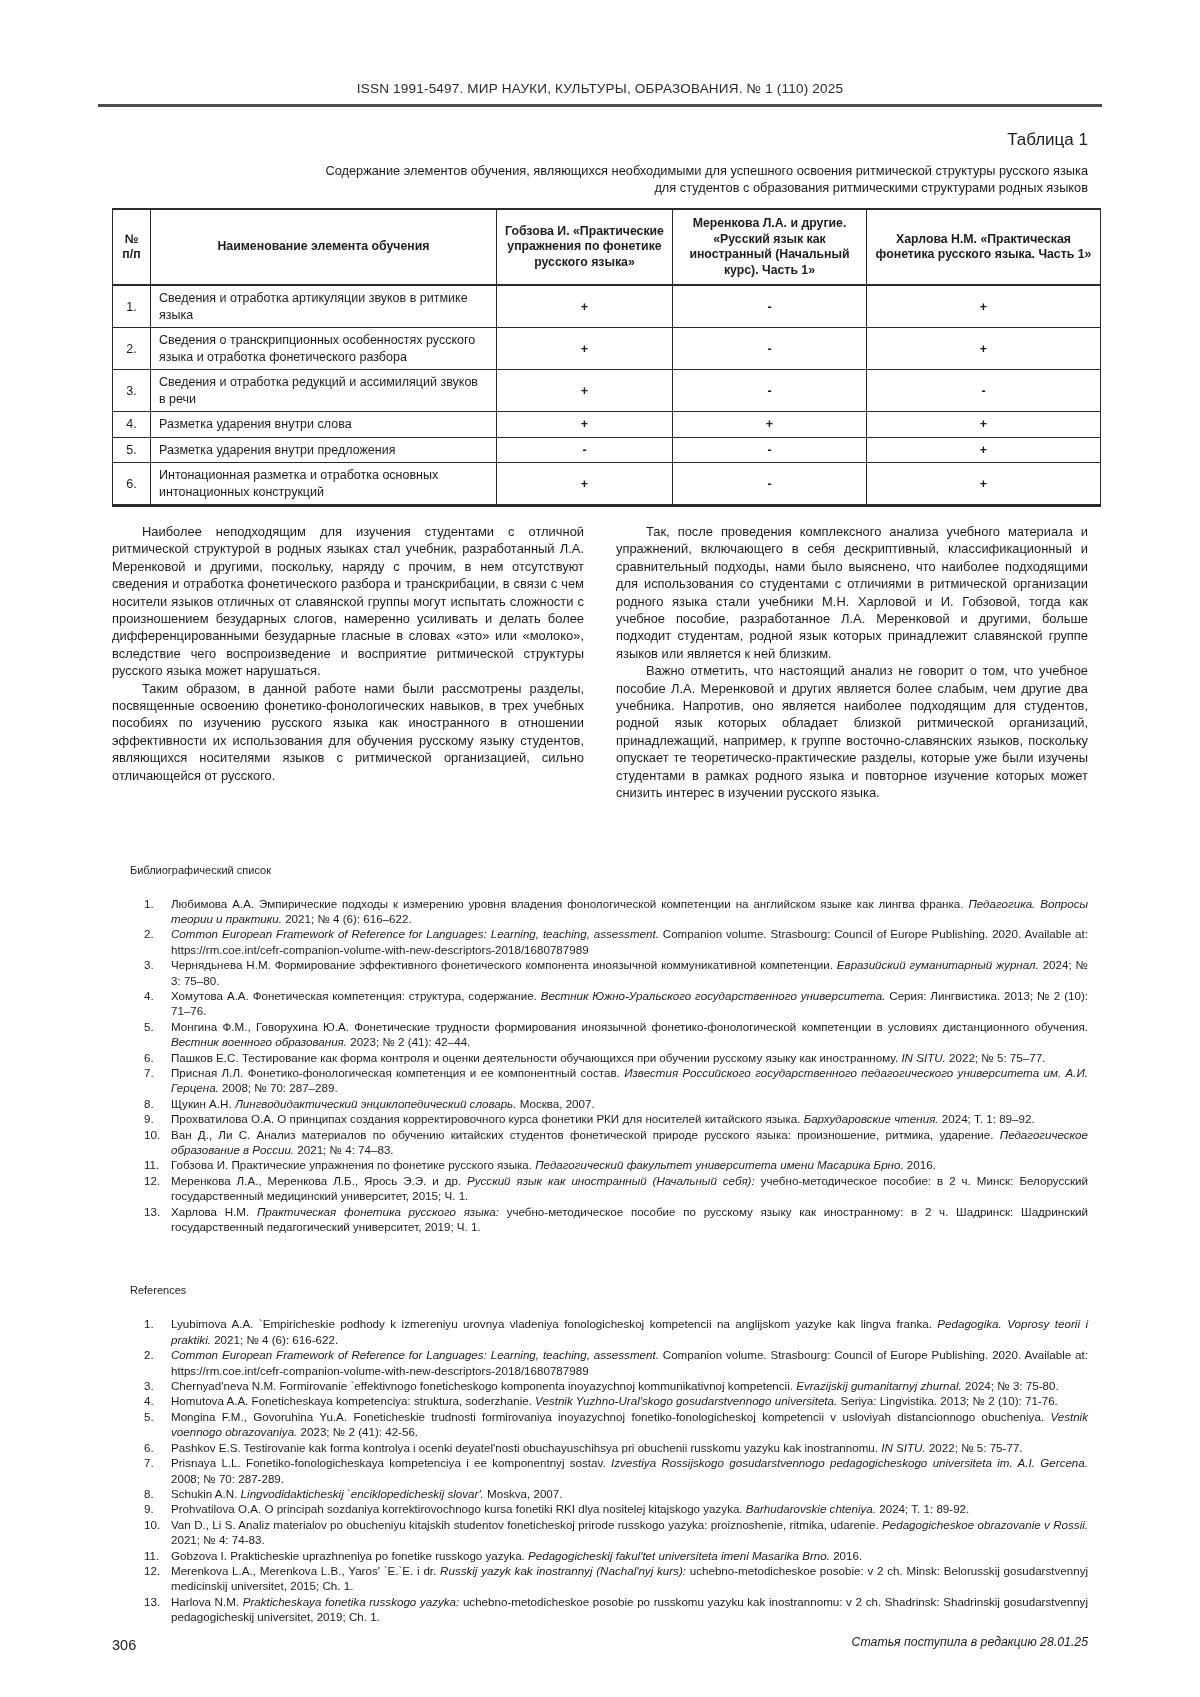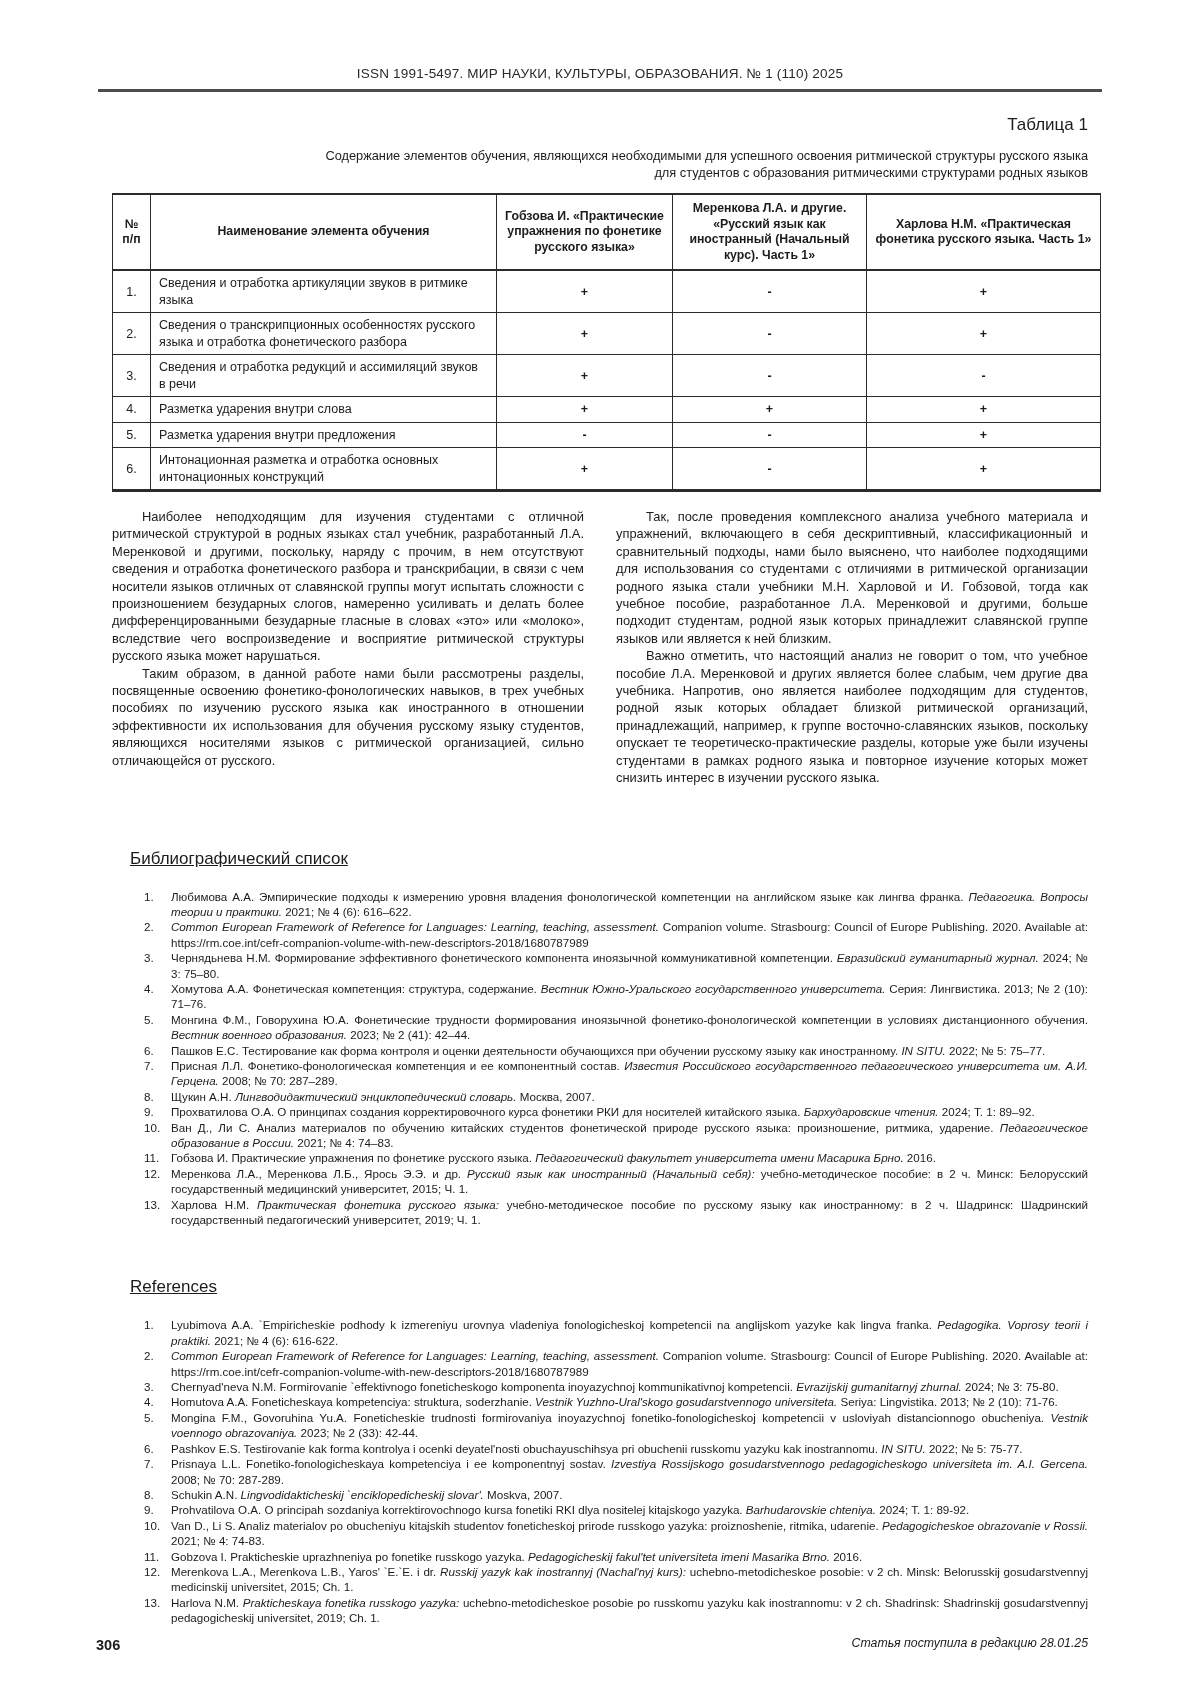--- a/index.html
+++ b/index.html
@@ -2,21 +2,21 @@
 <html lang="ru"><head>
 <meta charset="utf-8">
 <style>
   html,body { margin:0; padding:0; background:#ffffff; }
   .page {
     position:relative;
     width:1184px; height:1697px;
     margin:0 auto;
     background:#ffffff;
     box-sizing:border-box;
-    padding:0 104px;
+    padding:15px 104px;
     font-family:"Liberation Sans", sans-serif;
     color:#1c1c1c;
     overflow:hidden;
   }
   .journal-header {
     padding-top:66px;
     text-align:center;
     font-size:13.5px;
     letter-spacing:0.2px;
     color:#2a2a2a;
@@ -66,45 +66,43 @@
     gap:32px;
     margin-top:16px;
     font-size:12.9px;
     line-height:17.4px;
     text-align:justify;
   }
   .body-col { flex:1; min-width:0; }
   .body-col p { margin:0; text-indent:30px; }
   .section-heading {
     margin:62px 0 0 18px;
-    font-size:17px;
-    text-decoration:underline;
+    font-size:11px;
   }
   .section-heading.refs { margin-top:50px; }
   .ref-list {
     margin-top:20px;
     font-size:11.6px;
     line-height:15.4px;
   }
   .ref-item { display:flex; margin-left:32px; }
   .ref-num { flex:none; width:27px; }
   .ref-text { flex:1; text-align:justify; }
   .ref-text i { font-style:italic; }
   .footer-note {
     margin-top:10px;
     text-align:right;
     font-style:italic;
     font-size:12.3px;
   }
   .page-number {
     position:absolute;
-    left:88px;
+    left:104px;
     bottom:44px;
     font-size:14.5px;
-    font-weight:bold;
   }
 </style>
 </head>
 <body>
 
 <div class="page">
 
   <div class="journal-header">ISSN 1991-5497. МИР НАУКИ, КУЛЬТУРЫ, ОБРАЗОВАНИЯ. № 1 (110) 2025</div>
   <div class="header-rule"></div>
 
@@ -258,21 +256,21 @@
       <div class="ref-item">
         <span class="ref-num">3.</span>
         <span class="ref-text"><span>Chernyad'neva N.M. Formirovanie `effektivnogo foneticheskogo komponenta inoyazychnoj kommunikativnoj kompetencii. </span><i>Evrazijskij gumanitarnyj zhurnal.</i><span> 2024; № 3: 75-80.</span></span>
       </div>
       <div class="ref-item">
         <span class="ref-num">4.</span>
         <span class="ref-text"><span>Homutova A.A. Foneticheskaya kompetenciya: struktura, soderzhanie. </span><i>Vestnik Yuzhno-Ural'skogo gosudarstvennogo universiteta.</i><span> Seriya: Lingvistika. 2013; № 2 (10): 71-76.</span></span>
       </div>
       <div class="ref-item">
         <span class="ref-num">5.</span>
-        <span class="ref-text"><span>Mongina F.M., Govoruhina Yu.A. Foneticheskie trudnosti formirovaniya inoyazychnoj fonetiko-fonologicheskoj kompetencii v usloviyah distancionnogo obucheniya. </span><i>Vestnik voennogo obrazovaniya.</i><span> 2023; № 2 (33): 42-44.</span></span>
+        <span class="ref-text"><span>Mongina F.M., Govoruhina Yu.A. Foneticheskie trudnosti formirovaniya inoyazychnoj fonetiko-fonologicheskoj kompetencii v usloviyah distancionnogo obucheniya. </span><i>Vestnik voennogo obrazovaniya.</i><span> 2023; № 2 (41): 42-56.</span></span>
       </div>
       <div class="ref-item">
         <span class="ref-num">6.</span>
         <span class="ref-text"><span>Pashkov E.S. Testirovanie kak forma kontrolya i ocenki deyatel'nosti obuchayuschihsya pri obuchenii russkomu yazyku kak inostrannomu. </span><i>IN SITU.</i><span> 2022; № 5: 75-77.</span></span>
       </div>
       <div class="ref-item">
         <span class="ref-num">7.</span>
         <span class="ref-text"><span>Prisnaya L.L. Fonetiko-fonologicheskaya kompetenciya i ee komponentnyj sostav. </span><i>Izvestiya Rossijskogo gosudarstvennogo pedagogicheskogo universiteta im. A.I. Gercena.</i><span> 2008; № 70: 287-289.</span></span>
       </div>
       <div class="ref-item">

